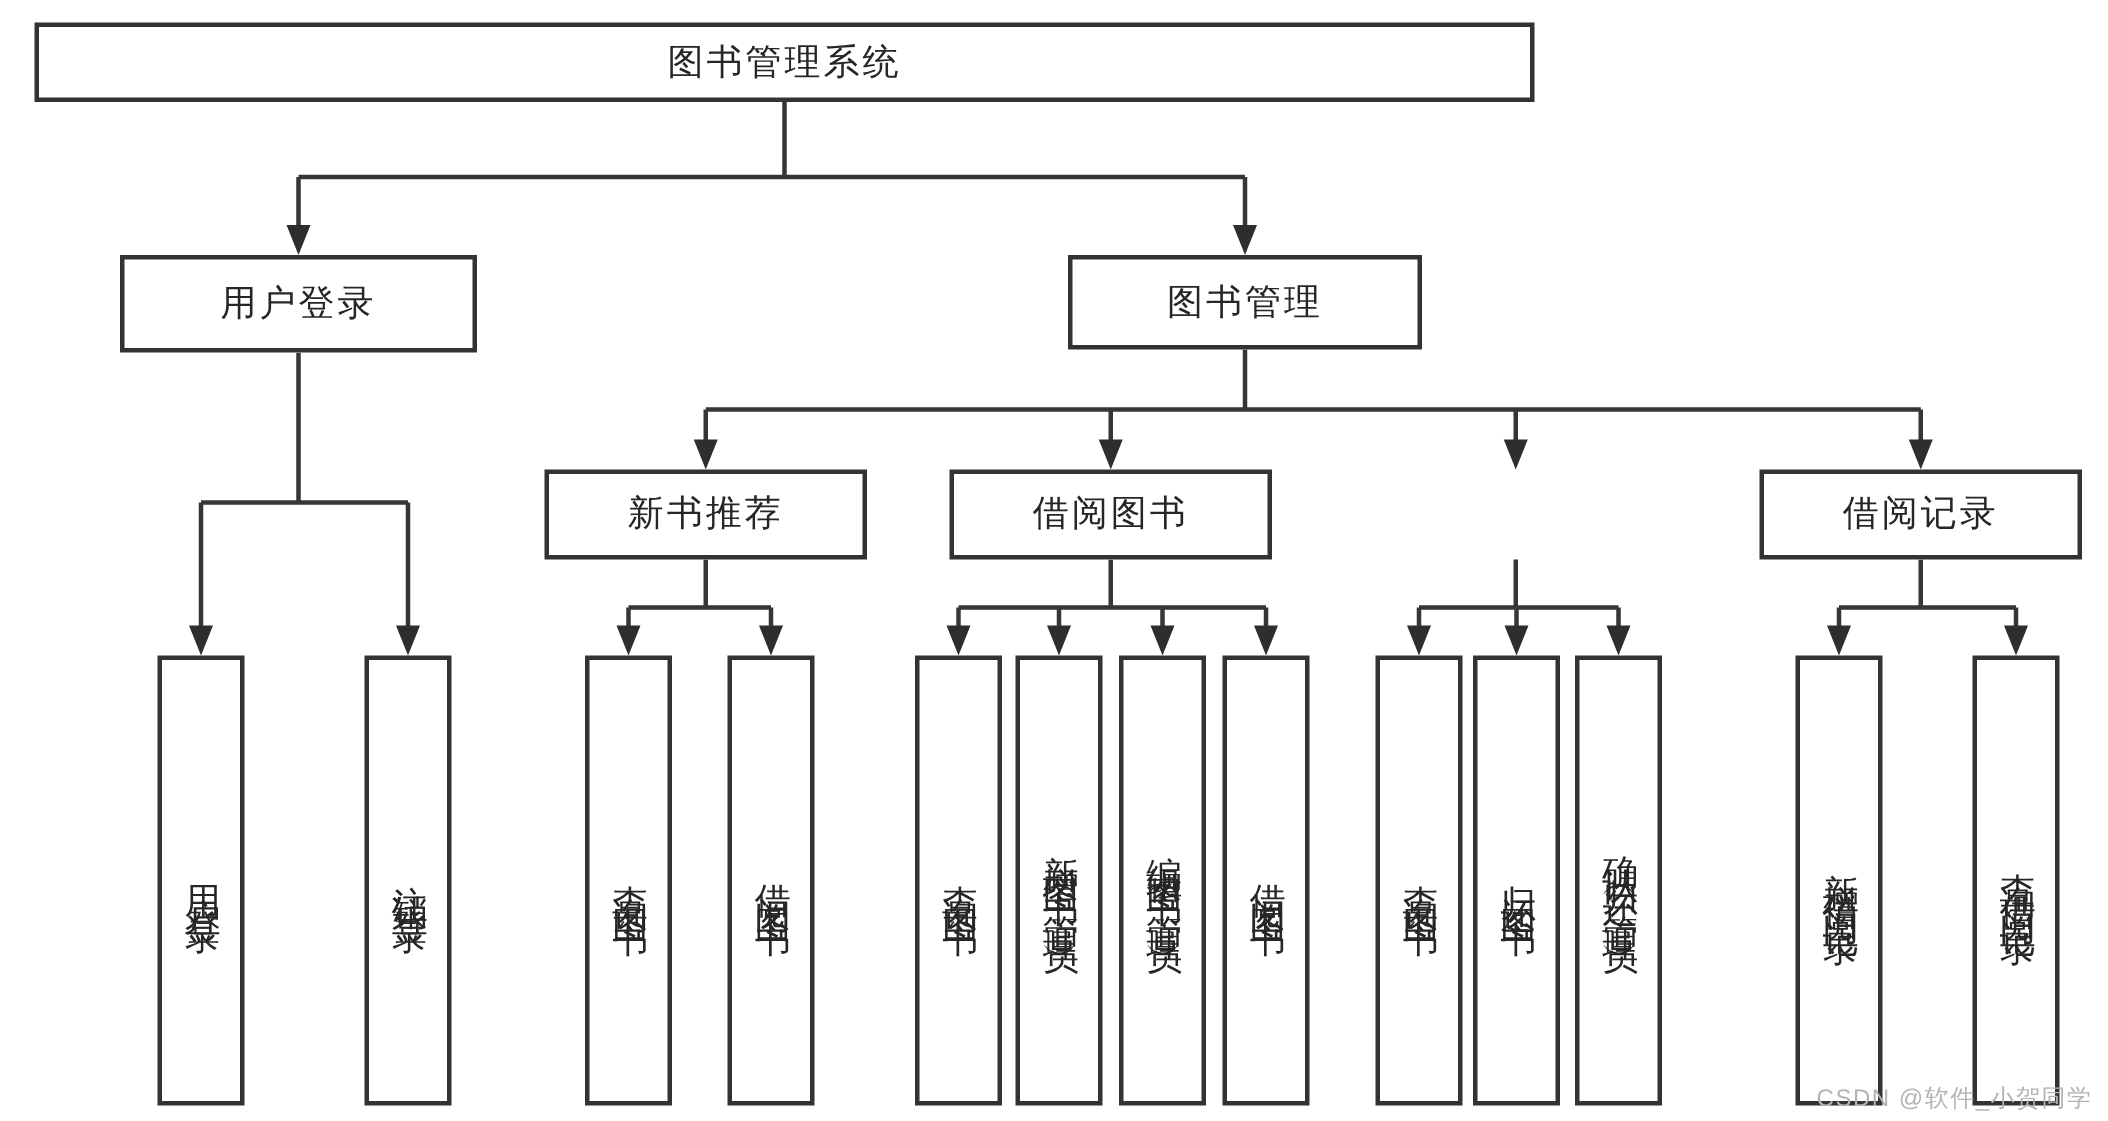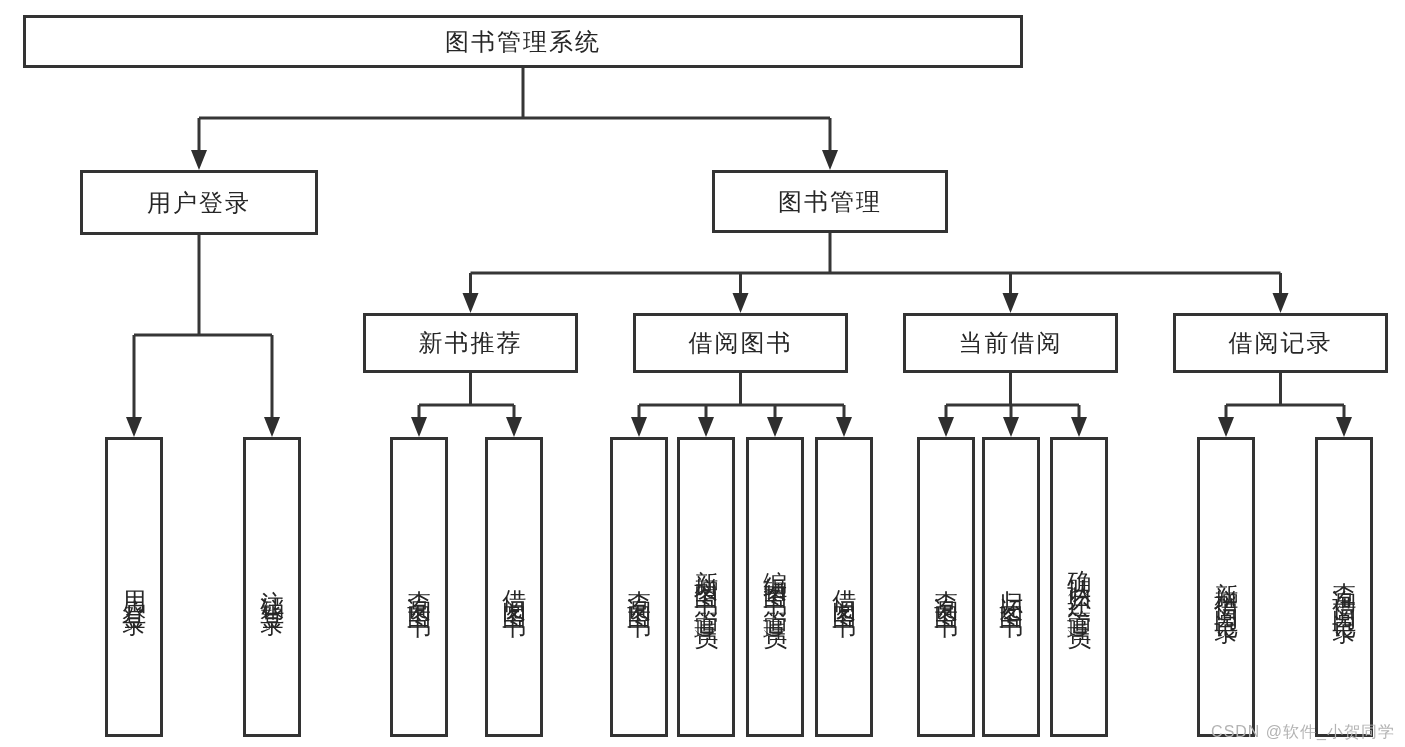--- a/index.html
+++ b/index.html
@@ -71,21 +71,20 @@
       M1218 417 L1234 417 L1226 437 Z M1336 417 L1352 417 L1344 437 Z"></path>
   </svg>
 
   <div class="box root">图书管理系统</div>
 
   <div class="box lvl1a">用户登录</div>
   <div class="box lvl1b">图书管理</div>
 
   <div class="box lvl2 l2a">新书推荐</div>
   <div class="box lvl2 l2b">借阅图书</div>
-  <div class="box lvl2 l2c">当前借阅</div>
   <div class="box lvl2 l2d">借阅记录</div>
 
   <div class="leaf" style="left:105px">用户登录</div>
   <div class="leaf" style="left:243px">注销登录</div>
 
   <div class="leaf" style="left:390px">查询图书</div>
   <div class="leaf" style="left:485px">借阅图书</div>
 
   <div class="leaf" style="left:610px">查询图书</div>
   <div class="leaf" style="left:677px">新增图书（管理员）</div>

